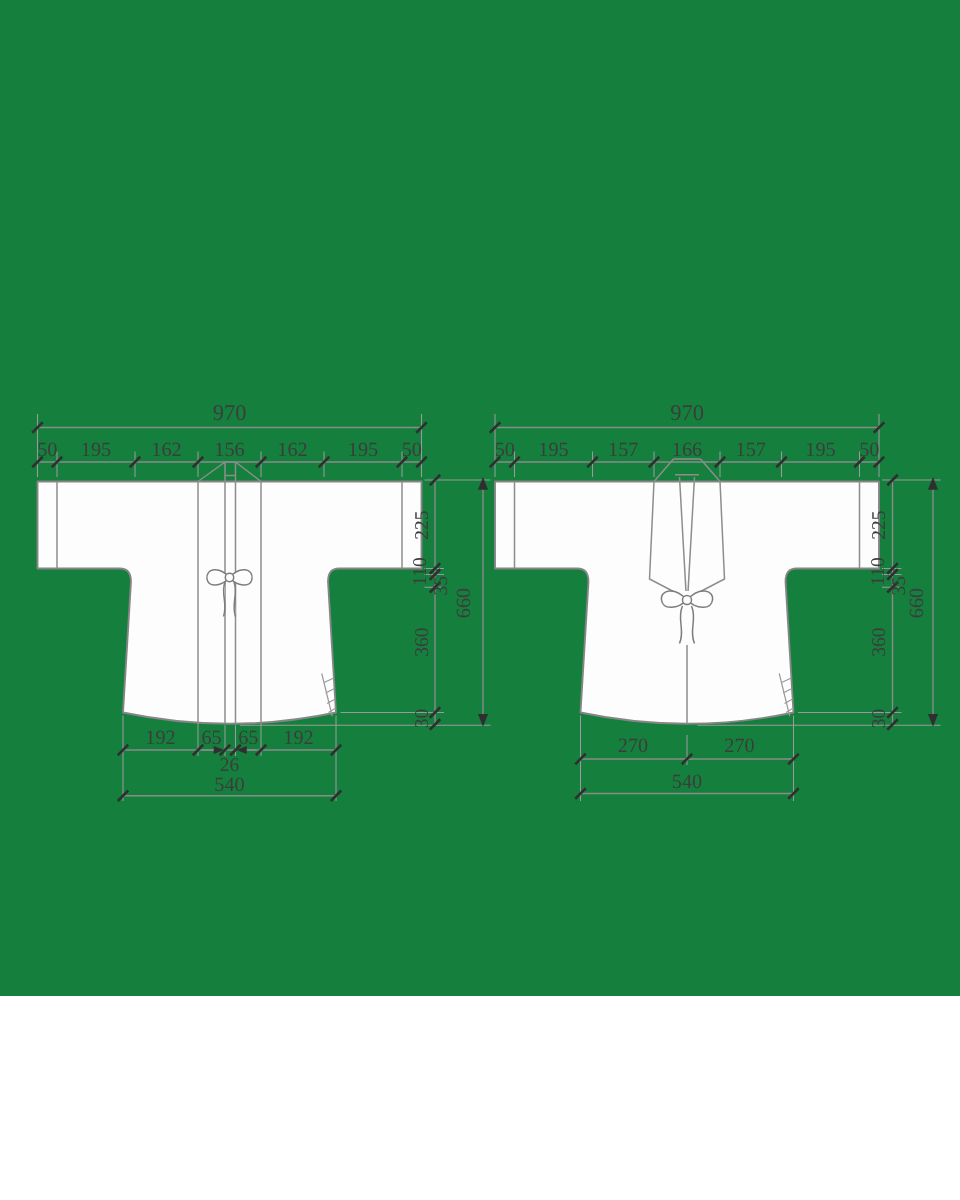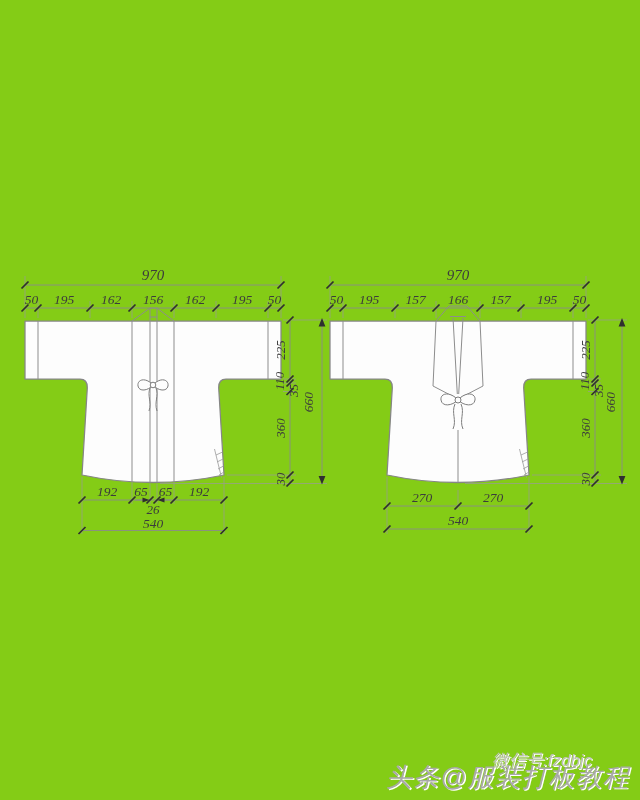--- a/index.html
+++ b/index.html
@@ -1,18 +1,18 @@
 <!DOCTYPE html>
 <html><head>
 <meta charset="utf-8">
 <style>
   html,body{margin:0;padding:0;background:#ffffff;}
   .page{
-    position:relative;width:640px;height:800px;background:#84cc16;
-    font-family:"Liberation Serif", serif;overflow:hidden;font-style:italic;
+    position:relative;width:640px;height:664px;background:#15803d;
+    font-family:"Liberation Serif", serif;overflow:hidden;
   }
   svg{display:block;}
   text{
     fill:#3c3c3c;
     font-family:"Liberation Serif", serif;
   }
   .dim-line{stroke:#8b8b8b;stroke-width:0.9;fill:none;}
   .ext-line{stroke:#9a9a9a;stroke-width:0.7;fill:none;}
   .tick{stroke:#2f2f2f;stroke-width:1.7;fill:none;}
   .arrow{fill:#2f2f2f;stroke:none;}

